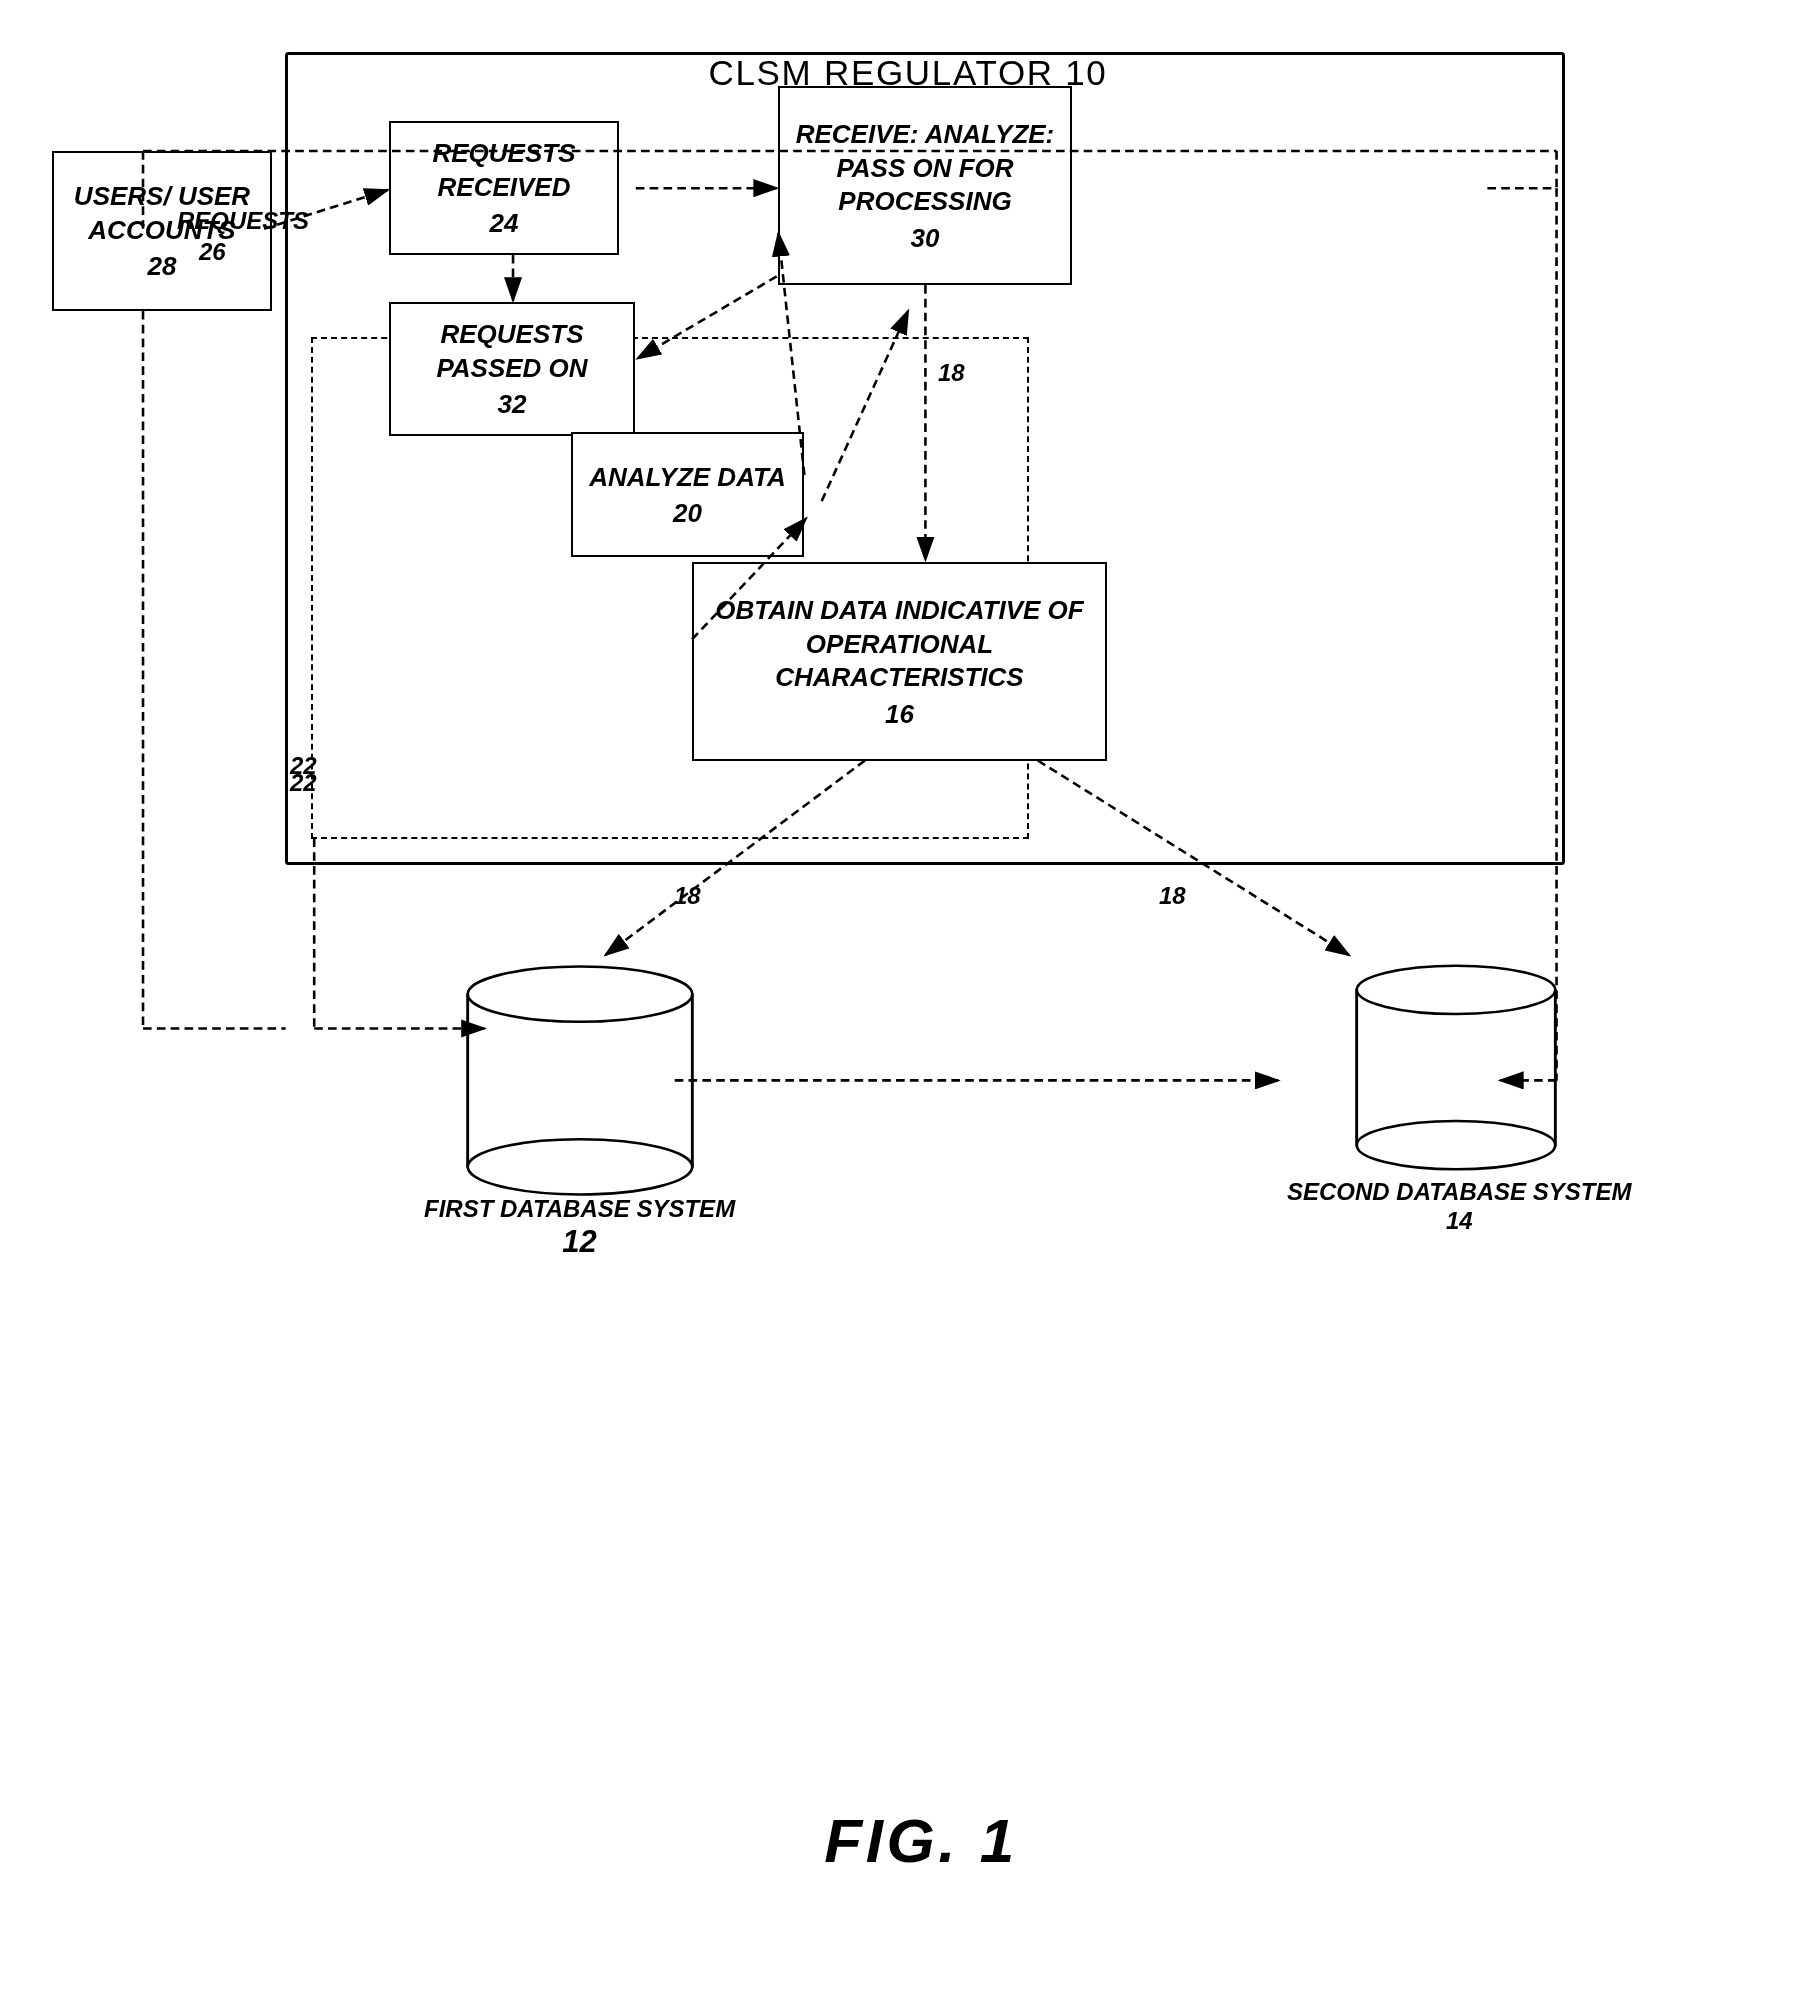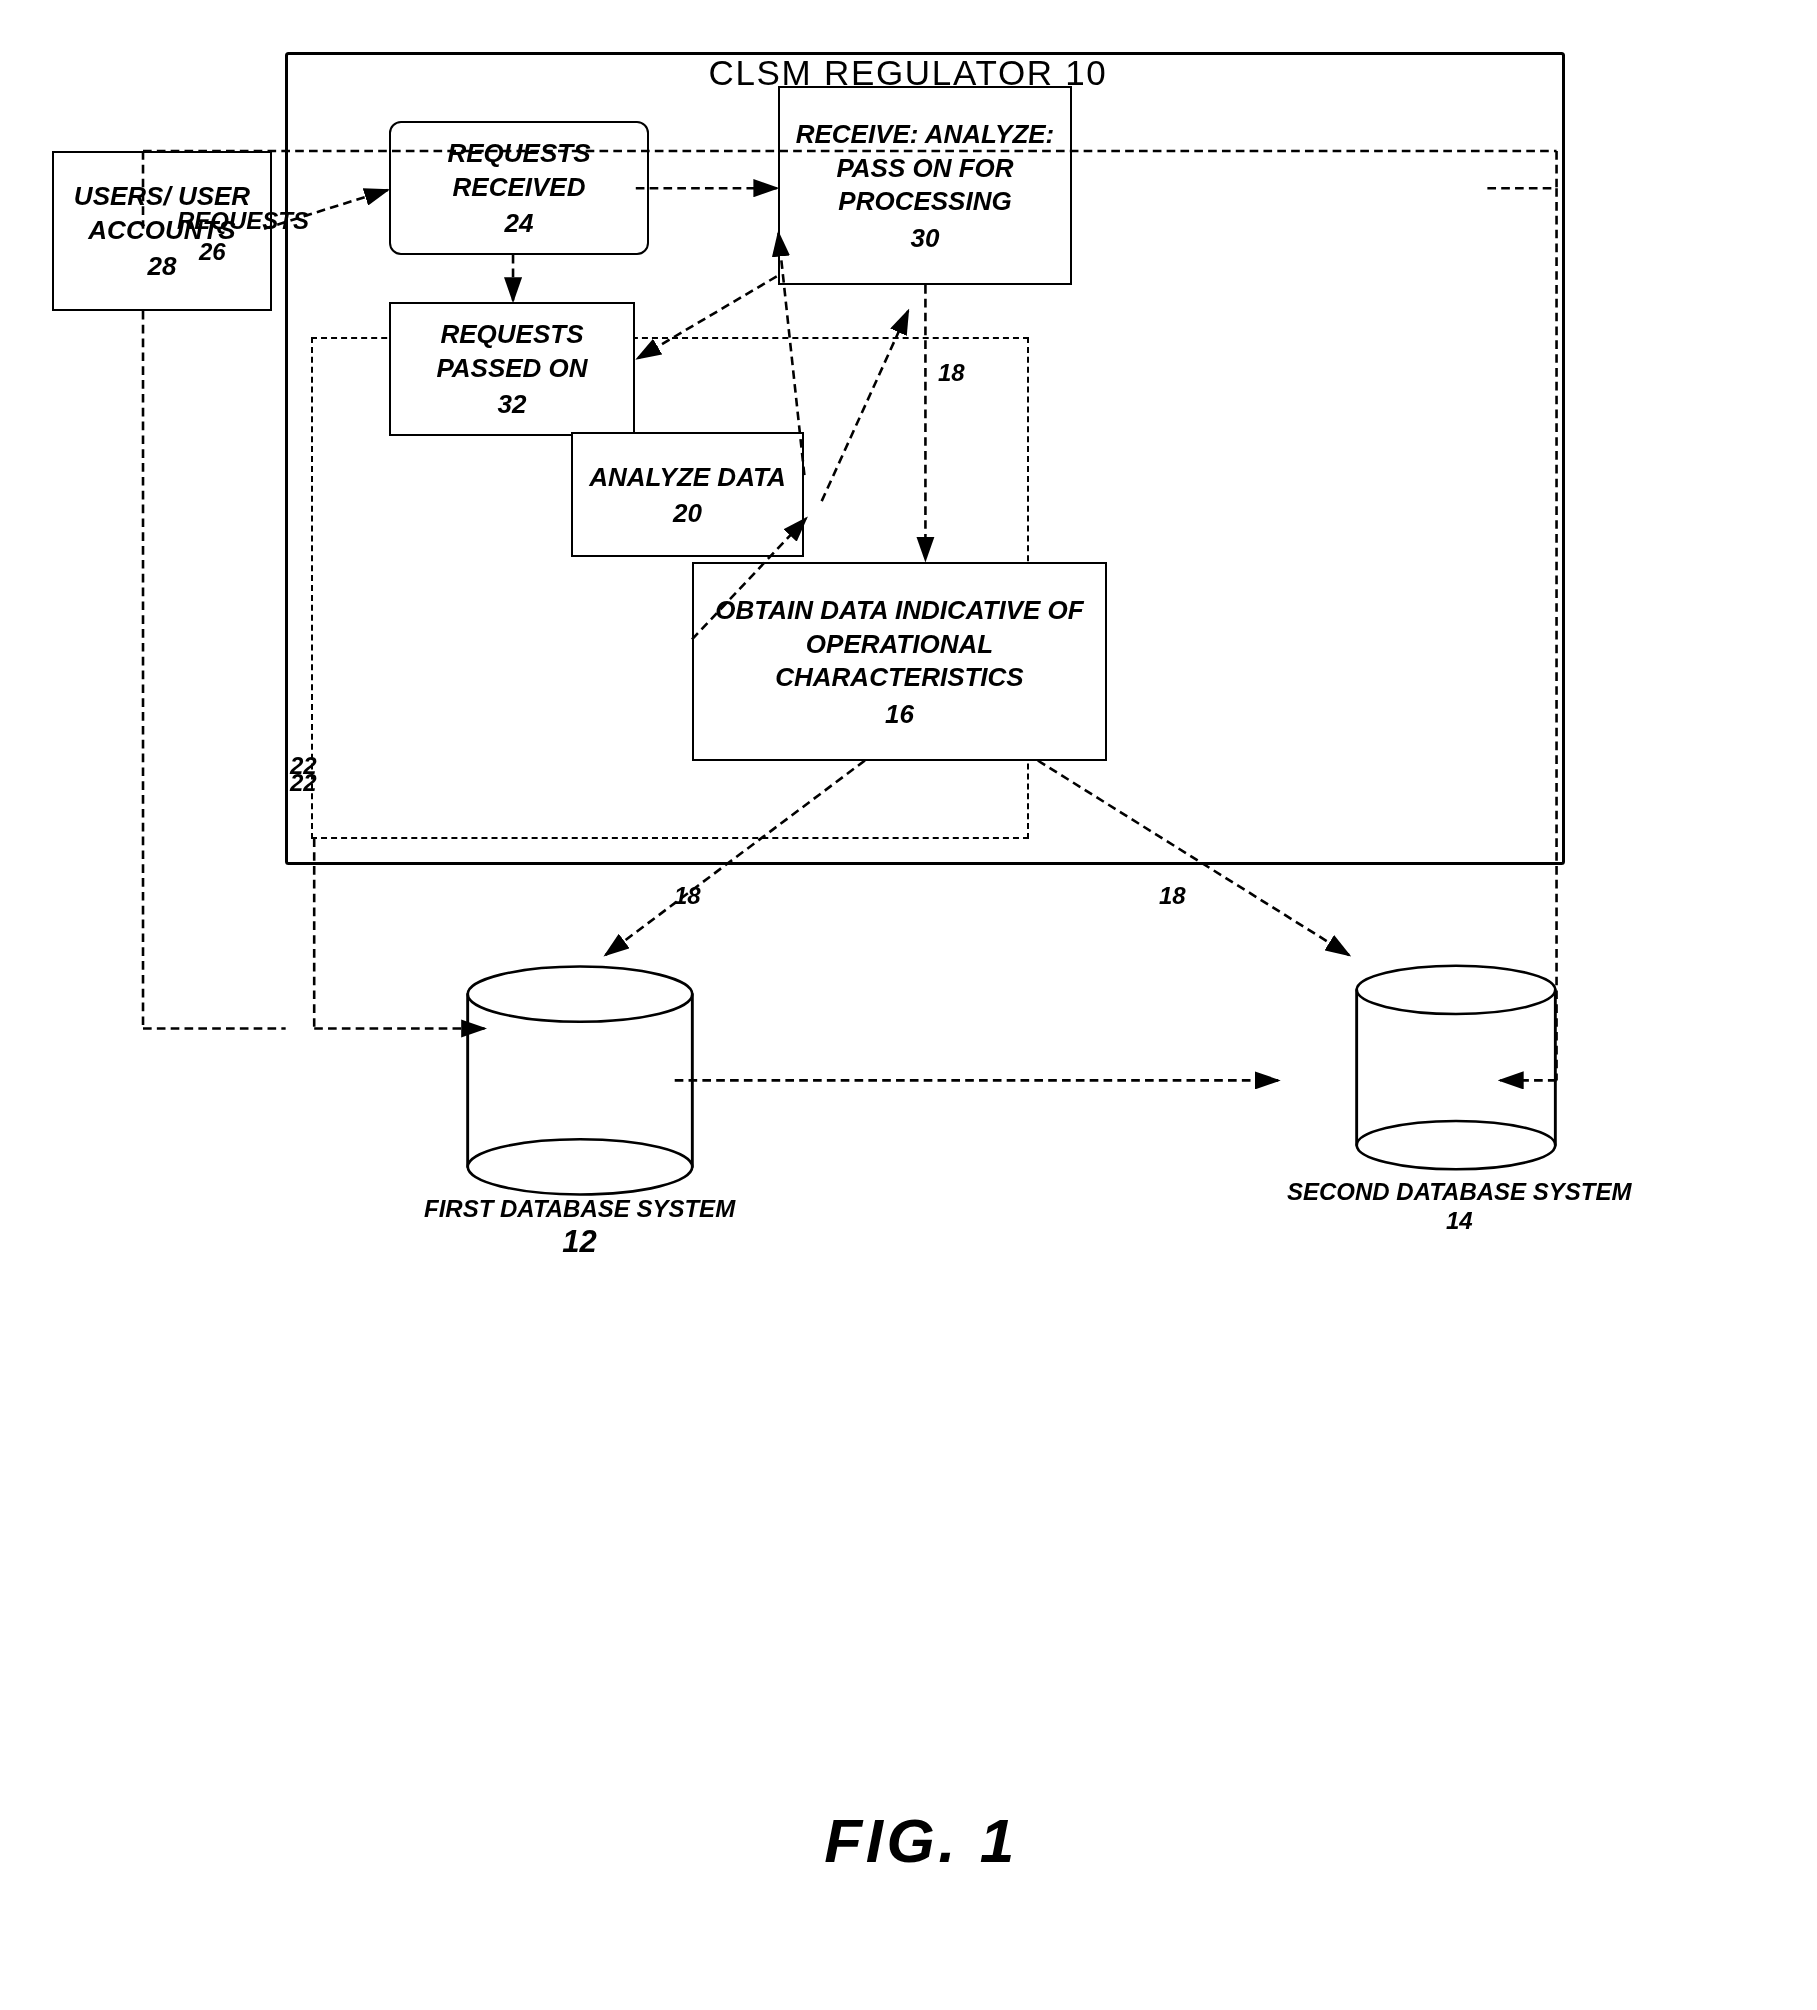--- a/index.html
+++ b/index.html
@@ -74,23 +74,22 @@
     .users-box {
       left: 52px;
       top: 134px;
       width: 220px;
       height: 160px;
     }
     
     .req-received-box {
       left: 389px;
       top: 104px;
-      width: 260px;
+      width: 230px;
       height: 134px;
-      border-radius: 12px;
     }
     
     .receive-box {
       left: 778px;
       top: 69px;
       width: 294px;
       height: 199px;
     }
     
     .req-passed-box {

